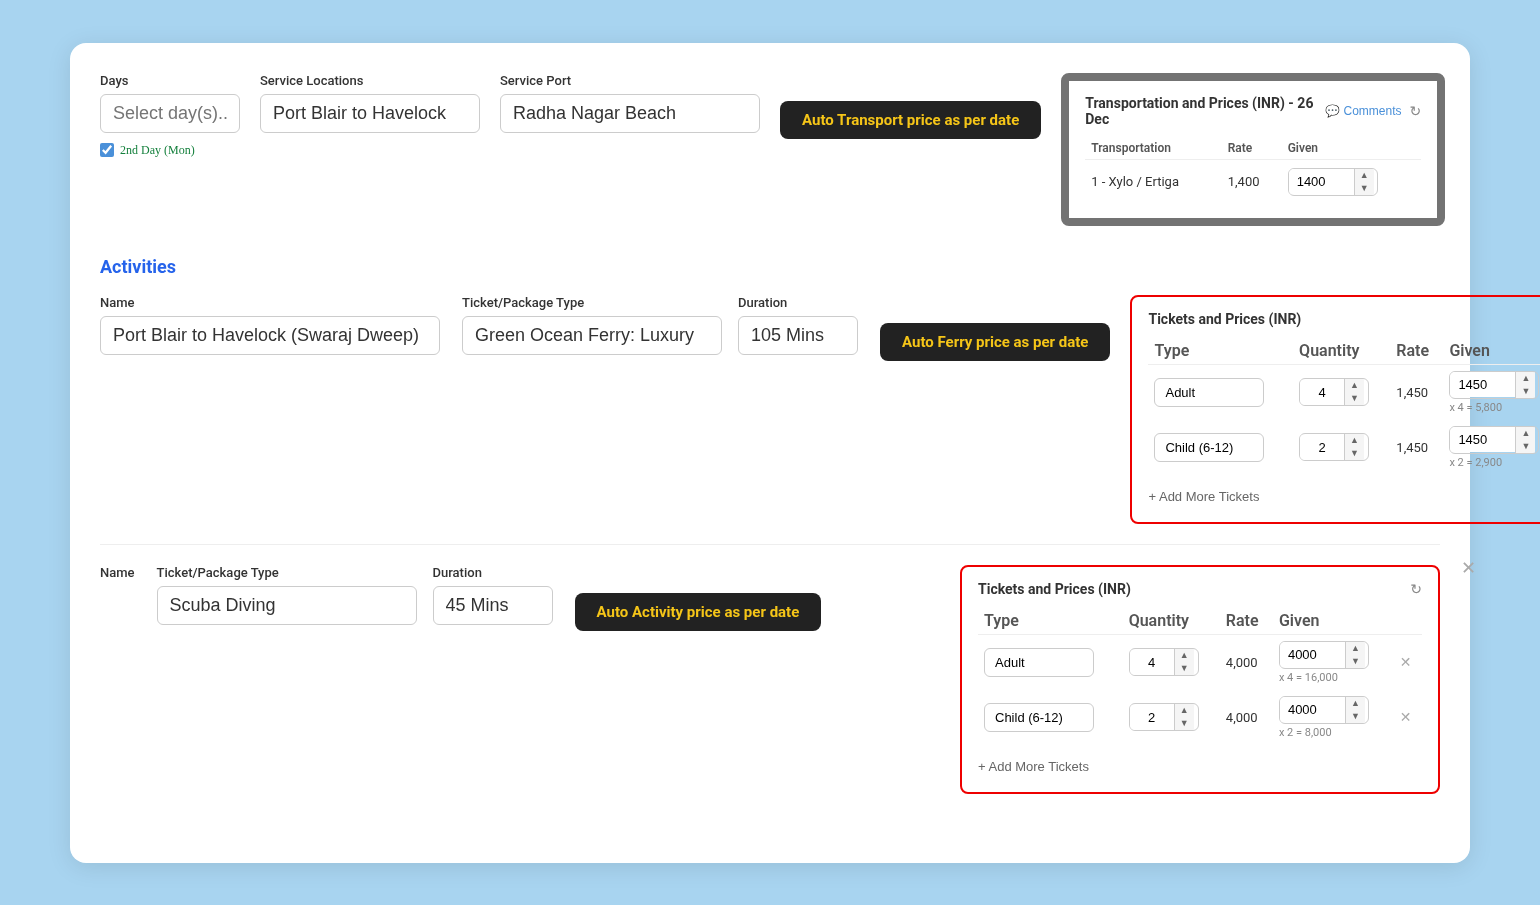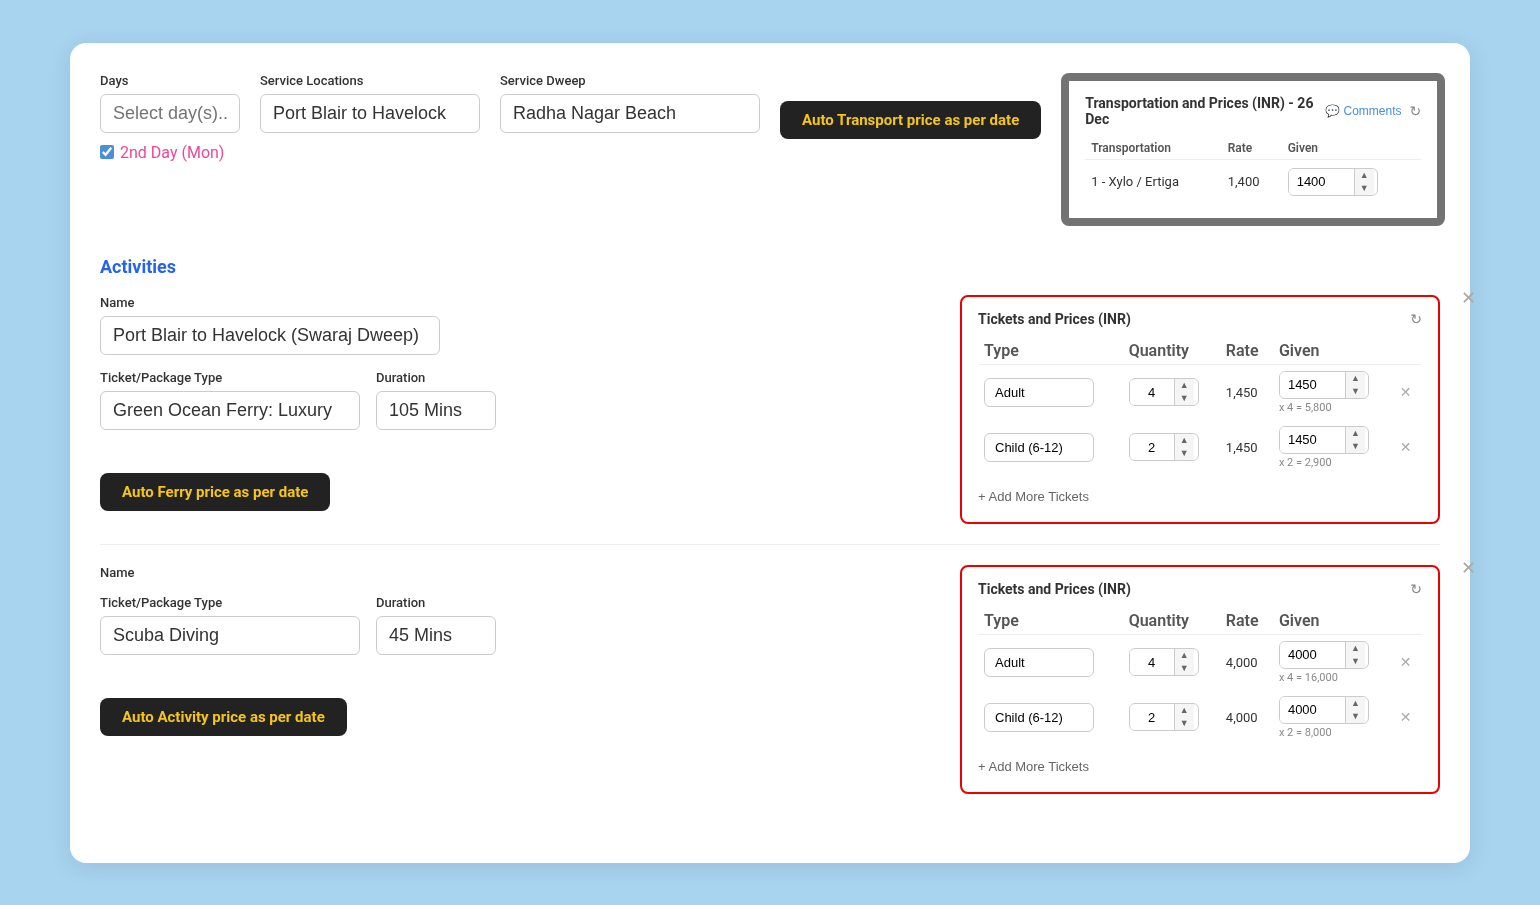--- a/index.html
+++ b/index.html
@@ -55,22 +55,23 @@
       align-items: center;
       gap: 6px;
       margin-top: 4px;
     }
     .checkbox-row input[type="checkbox"] {
       accent-color: #4a90d9;
       width: 14px;
       height: 14px;
     }
     .checkbox-label {
-      font-size: 16px;
-      color: #ec4899;
+      font-size: 12px;
+      color: #15803d;
+      font-family: Liberation Serif, serif;
     }
     
     .auto-price-badge {
       background: #222;
       color: #f5c518;
       font-size: 15px;
       font-weight: 700;
       padding: 10px 22px;
       border-radius: 8px;
       white-space: nowrap;
@@ -178,22 +179,22 @@
     }
     .activity-row {
       display: flex;
       gap: 20px;
       margin-bottom: 20px;
       align-items: flex-start;
     }
     .activity-left {
       flex: 1;
       display: flex;
-      flex-direction: column;
-      gap: 15px;
+      flex-direction: row;
+      gap: 22px;
     }
     .activity-right {
       width: 480px;
       flex-shrink: 0;
       position: relative;
     }
     .activity-fields-row {
       display: flex;
       gap: 16px;
     }
@@ -321,21 +322,21 @@
         <span class="checkbox-label">2nd Day (Mon)</span>
       </div>
     </div>
 
     <div class="field-group">
       <label class="field-label">Service Locations</label>
       <input type="text" class="field-input service-loc-field" value="Port Blair to Havelock" style="">
     </div>
 
     <div class="field-group">
-      <label class="field-label">Service Dweep</label>
+      <label class="field-label">Service Port</label>
       <input type="text" class="field-input service-type-field" value="Radha Nagar Beach" style="">
     </div>
 
     <div class="auto-price-badge">Auto Transport price as per date</div>
 
     <div class="transport-box">
       <div class="transport-box-header">
         <span class="transport-box-title">Transportation and Prices (INR) - 26 Dec</span>
         <div class="transport-box-actions">
           <button class="comments-btn">

